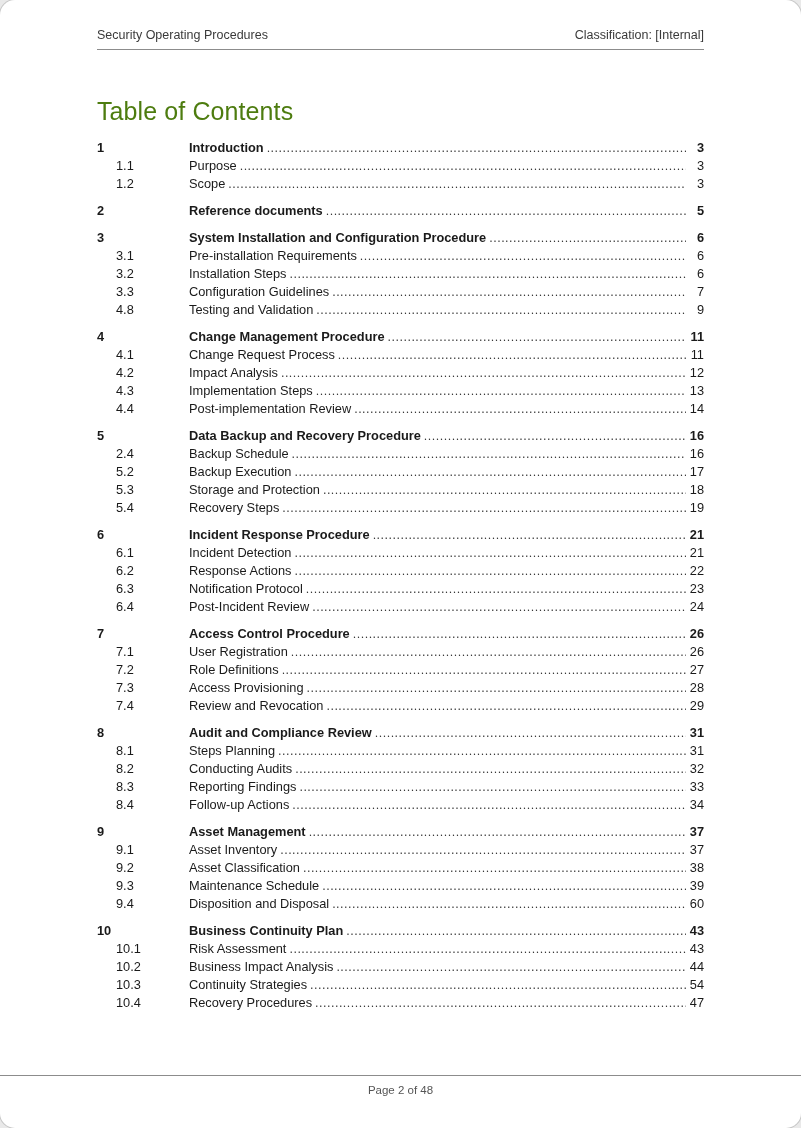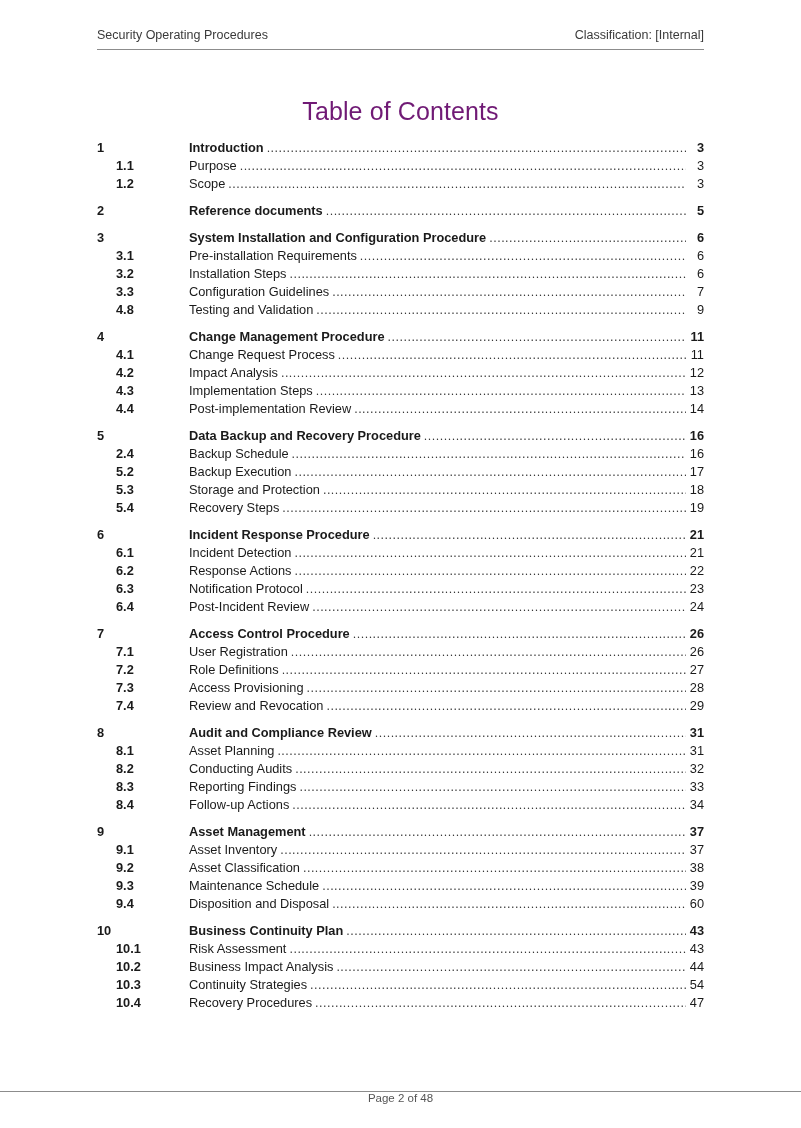--- a/index.html
+++ b/index.html
@@ -10,20 +10,21 @@
   }
   .page {
     position: relative;
     width: 801px;
     height: 1128px;
     margin: 0 auto;
     background: #ffffff;
     box-shadow: 0 0 0 1px #c8c8c8;
     box-sizing: border-box;
     overflow: hidden;
+    border-radius: 15px;
   }
   .page-inner {
     position: absolute;
     left: 97px;
     right: 97px;
     top: 28px;
     bottom: 28px;
   }
 
   
@@ -36,24 +37,23 @@
     padding-bottom: 7px;
     border-bottom: 1px solid #8c8c8c;
   }
   .doc-header .left { text-align: left; }
   .doc-header .right { text-align: left; }
 
   
   .toc-title {
     font-size: 25px;
     font-weight: normal;
-    color: #701a75;
+    color: #4d7c0f;
     margin: 47px 0 13px 0;
     letter-spacing: 0.1px;
-    text-align: center;
   }
 
   
   .toc {
     font-size: 12.8px;
     color: #1a1a1a;
   }
   .toc-row {
     display: flex;
     align-items: baseline;
@@ -69,21 +69,21 @@
     font-weight: normal;
   }
   .num {
     flex: 0 0 auto;
     width: 92px;
     color: #1a1a1a;
   }
   .num.lvl2 {
     padding-left: 19px;
     width: 73px;
-    font-weight: bold;
+    font-weight: normal;
   }
   .label {
     flex: 0 0 auto;
     white-space: nowrap;
   }
   .dots {
     flex: 1 1 auto;
     overflow: hidden;
     white-space: nowrap;
     color: #3a3a3a;
@@ -97,22 +97,23 @@
     text-align: right;
     min-width: 16px;
   }
   .toc-row.level2 .pg { font-weight: normal; }
 
   
   .doc-footer {
     position: absolute;
     left: 0;
     right: 0;
-    bottom: 24px;
+    bottom: 32px;
     border-top: 1px solid #8c8c8c;
+    padding-top: 8px;
     text-align: center;
     font-size: 11.5px;
     color: #555555;
   }
 </style>
 </head>
 <body>
 
 <div class="page">
   <div class="page-inner">
@@ -300,21 +301,21 @@
           <span class="pg">29</span>
         </div>
         <div class="toc-row level1">
           <span class="num">8</span>
           <span class="label">Audit and Compliance Review</span>
           <span class="dots">........................................................................................................................................................................................................</span>
           <span class="pg">31</span>
         </div>
         <div class="toc-row level2">
           <span class="num lvl2">8.1</span>
-          <span class="label">Asset Planning</span>
+          <span class="label">Steps Planning</span>
           <span class="dots">........................................................................................................................................................................................................</span>
           <span class="pg">31</span>
         </div>
         <div class="toc-row level2">
           <span class="num lvl2">8.2</span>
           <span class="label">Conducting Audits</span>
           <span class="dots">........................................................................................................................................................................................................</span>
           <span class="pg">32</span>
         </div>
         <div class="toc-row level2">

